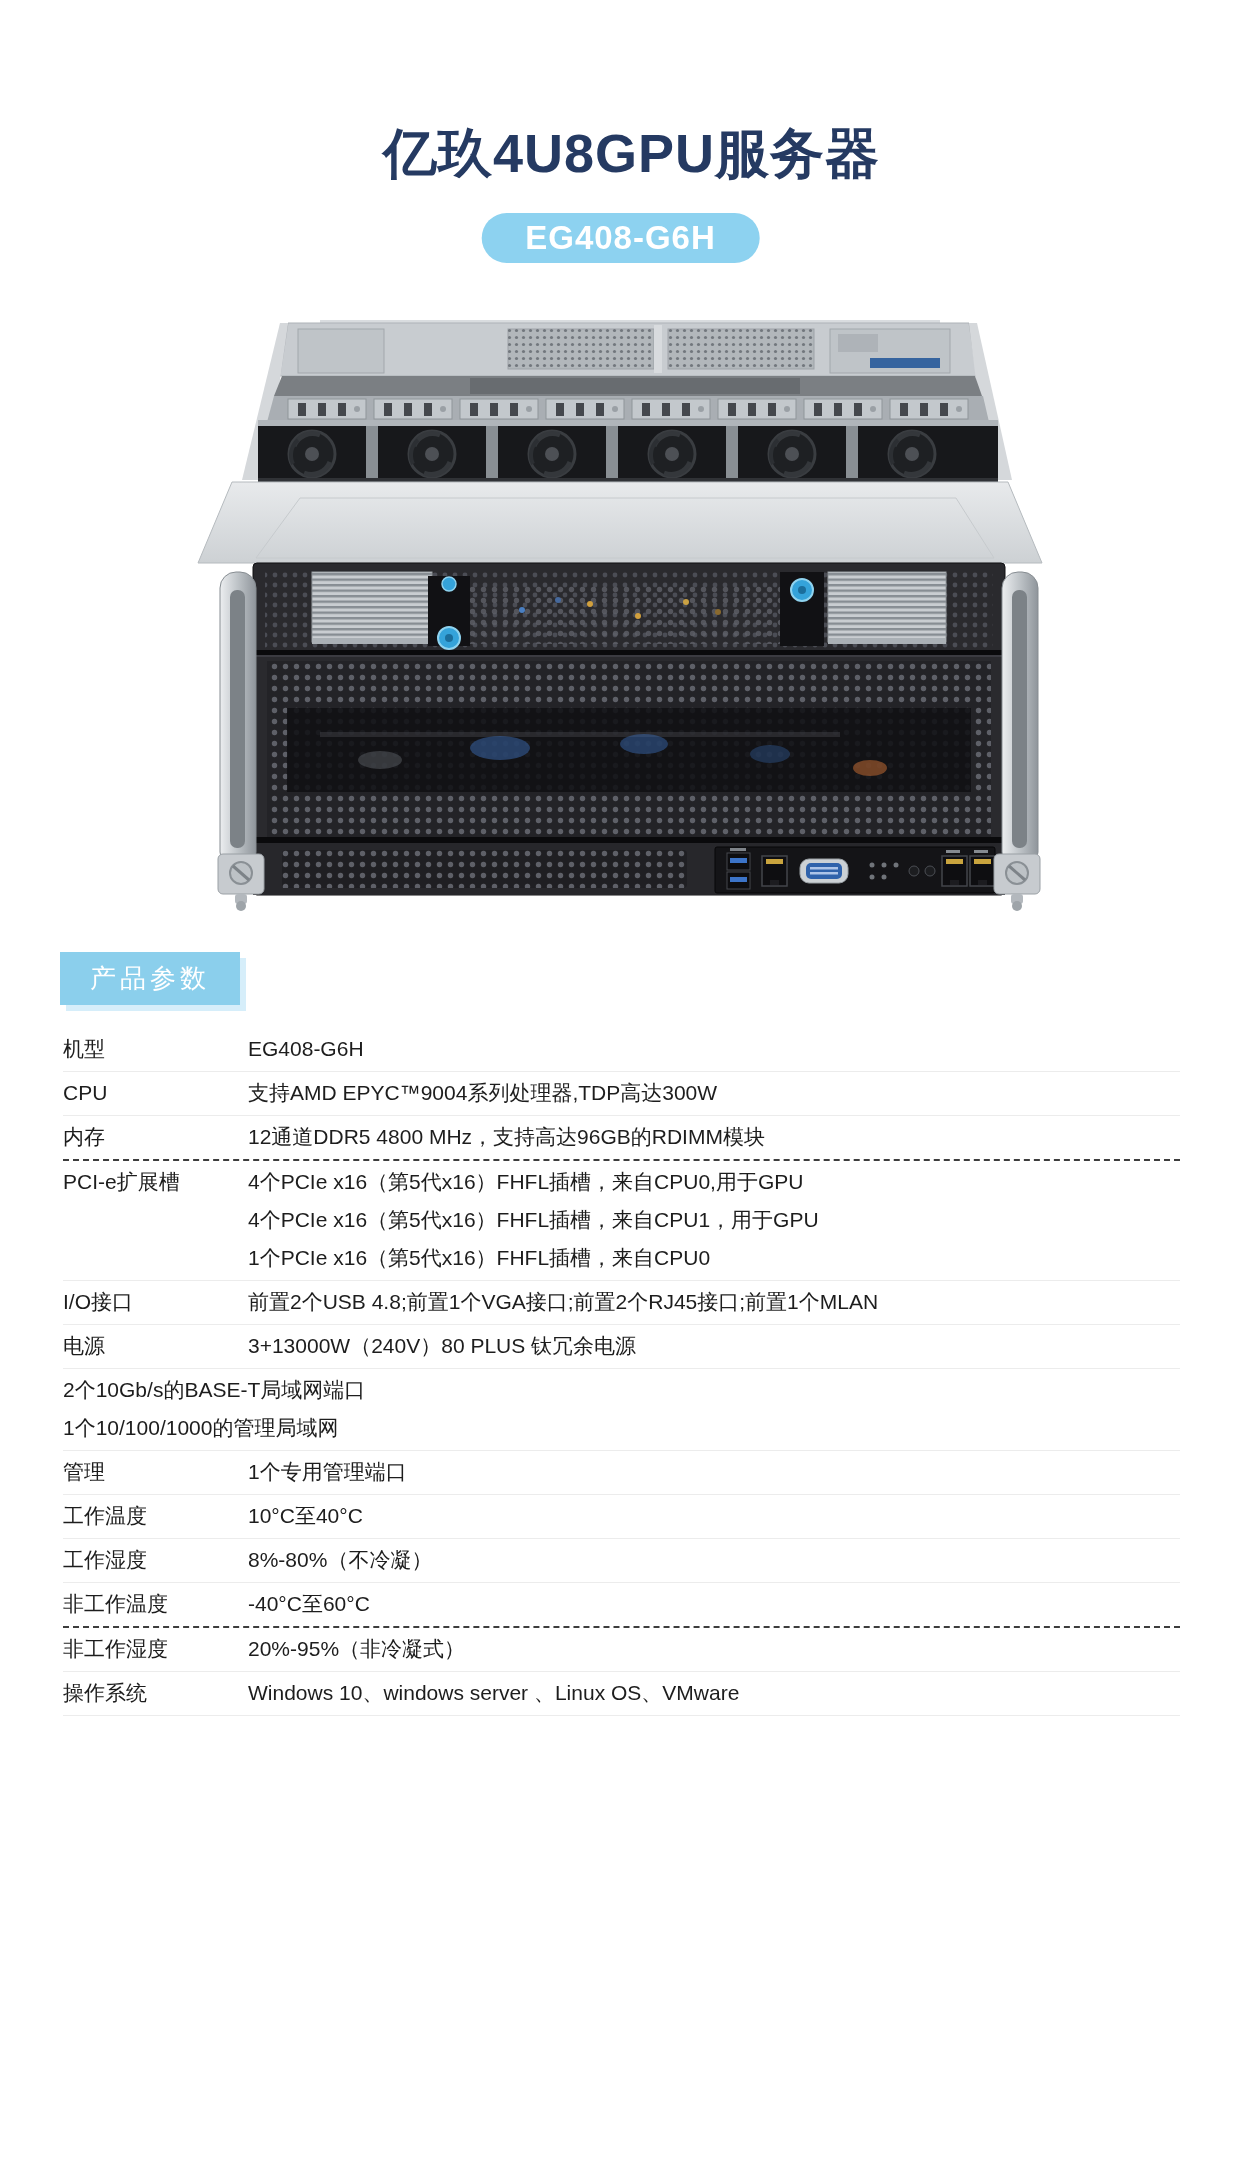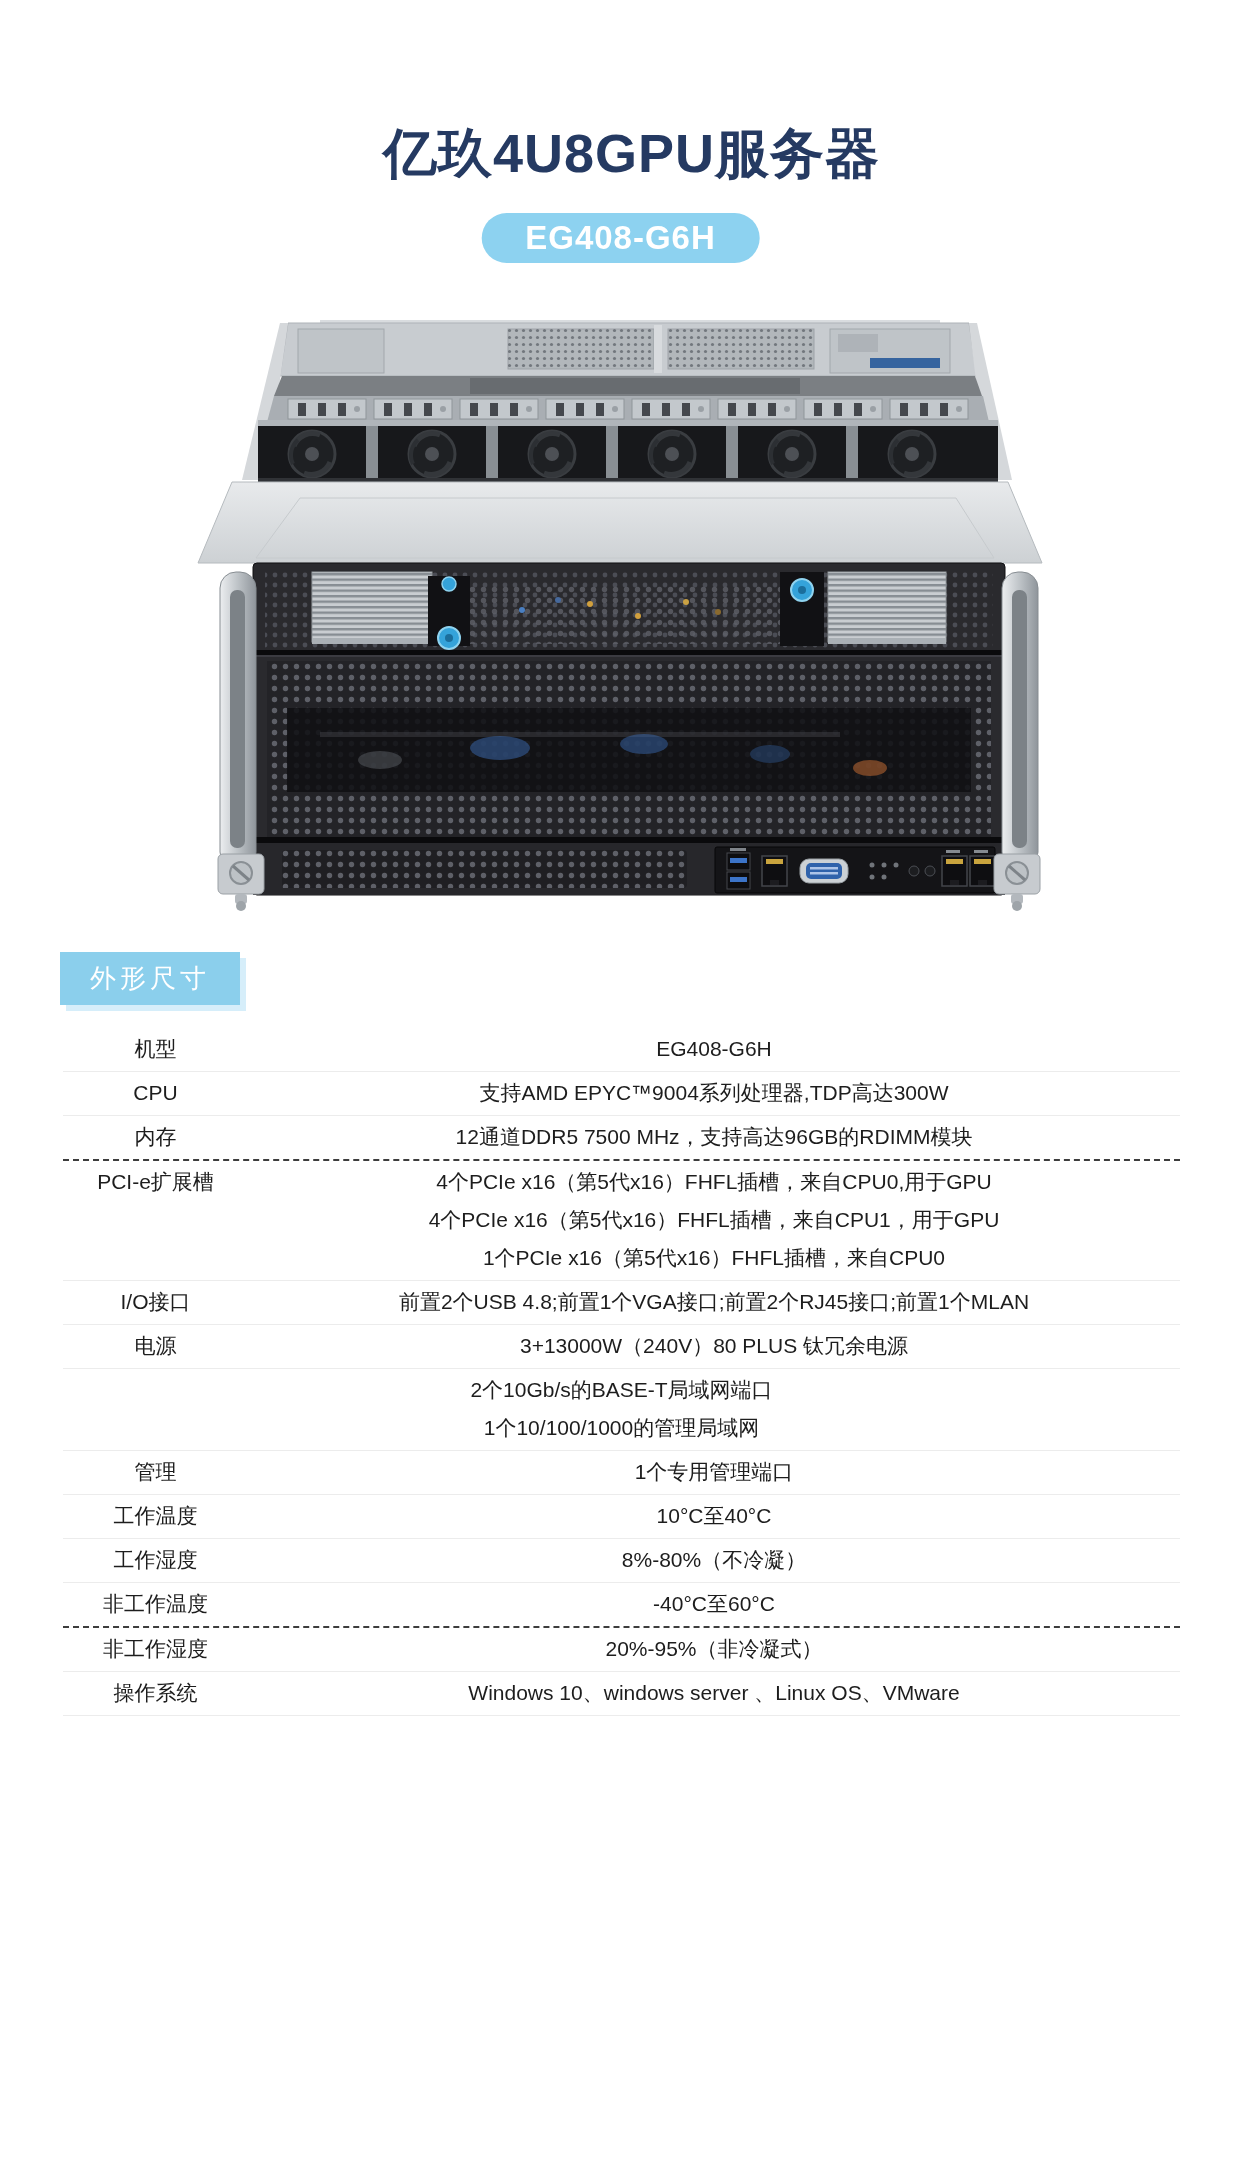--- a/index.html
+++ b/index.html
@@ -16,21 +16,21 @@
     background:#8dd2f0;color:#ffffff;font-size:33px;font-weight:600;
     height:50px;line-height:50px;padding:0 44px;border-radius:25px;letter-spacing:1px;
   }
   .server-figure{position:absolute;top:320px;left:170px;width:900px;height:600px;}
   .params-header{
     position:absolute;top:952px;left:60px;width:180px;height:53px;
     background:#8bcfec;color:#ffffff;font-size:26px;line-height:53px;text-align:center;
     letter-spacing:4px;box-shadow:6px 6px 0 #d6eefa;
   }
   .spec-table{position:absolute;top:1028px;left:63px;width:1117px;color:#1d1d1d;}
-  .spec-row{display:flex;padding:2px 0 3px;border-bottom:1px solid #ececec;text-align:center;}
+  .spec-row{display:flex;padding:2px 0 3px;border-bottom:1px solid #ececec;}
   .spec-row.dashed-bottom{border-bottom:2px dashed #3d3d3d;}
   .spec-label{width:185px;flex:0 0 185px;font-size:21px;line-height:38px;}
   .spec-values{flex:1;}
   .spec-value{font-size:21px;line-height:38px;}
 </style>
 </head>
 <body>
 
 <div class="page-title">亿玖4U8GPU服务器</div>
 <div class="model-badge">EG408-G6H</div>
@@ -233,39 +233,39 @@
       <rect x="824" y="534" width="46" height="40" rx="5" fill="#c7cbcf" stroke="#9aa0a5"></rect>
       <circle cx="847" cy="553" r="11" fill="#bdc2c6" stroke="#8a9095" stroke-width="2"></circle>
       <line x1="839" y1="546" x2="855" y2="560" stroke="#7d8388" stroke-width="3"></line>
       <rect x="841" y="574" width="12" height="10" rx="3" fill="#b3b8bd"></rect>
       <circle cx="847" cy="586" r="5" fill="#9ea4a9"></circle>
     </g>
   </g>
 </svg>
 </div>
 
-<div class="params-header">外形尺寸</div>
+<div class="params-header">产品参数</div>
 
 <div class="spec-table">
   <div class="spec-row">
     <div class="spec-label">机型</div>
     <div class="spec-values">
         <div class="spec-value">EG408-G6H</div>
       </div>
   </div>
   <div class="spec-row">
     <div class="spec-label">CPU</div>
     <div class="spec-values">
         <div class="spec-value">支持AMD EPYC™9004系列处理器,TDP高达300W</div>
       </div>
   </div>
   <div class="spec-row dashed-bottom">
     <div class="spec-label">内存</div>
     <div class="spec-values">
-        <div class="spec-value">12通道DDR5 7500 MHz，支持高达96GB的RDIMM模块</div>
+        <div class="spec-value">12通道DDR5 4800 MHz，支持高达96GB的RDIMM模块</div>
       </div>
   </div>
   <div class="spec-row">
     <div class="spec-label">PCI-e扩展槽</div>
     <div class="spec-values">
       <div class="spec-value">4个PCIe x16（第5代x16）FHFL插槽，来自CPU0,用于GPU</div>
       <div class="spec-value">4个PCIe x16（第5代x16）FHFL插槽，来自CPU1，用于GPU</div>
       <div class="spec-value">1个PCIe x16（第5代x16）FHFL插槽，来自CPU0</div>
     </div>
   </div>

